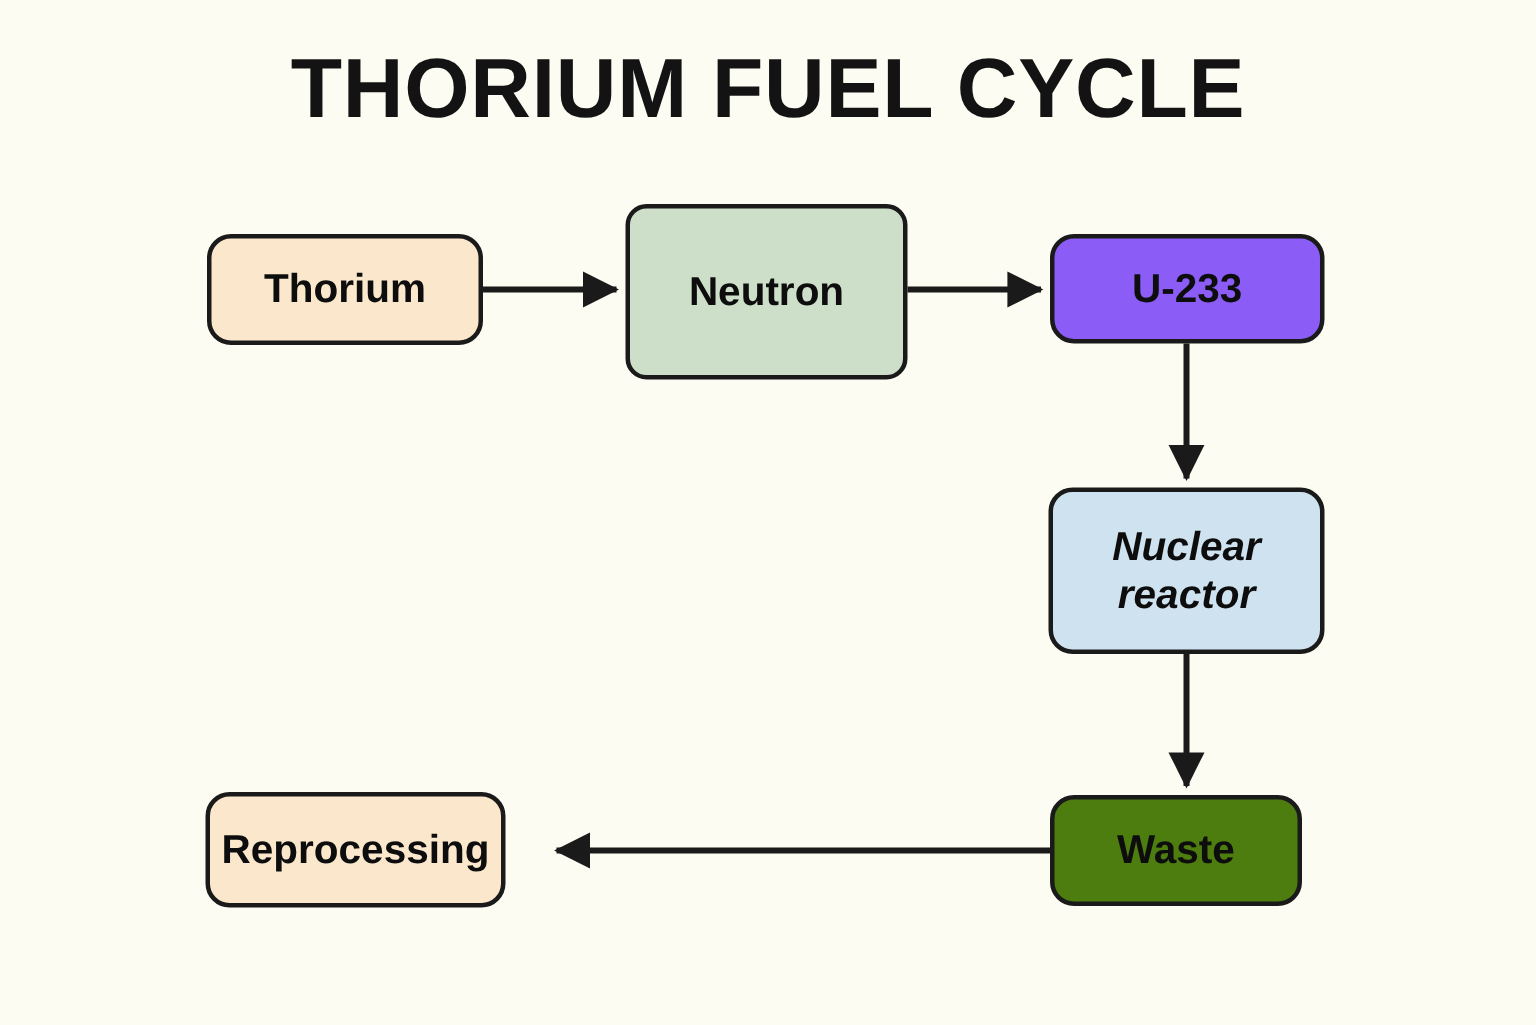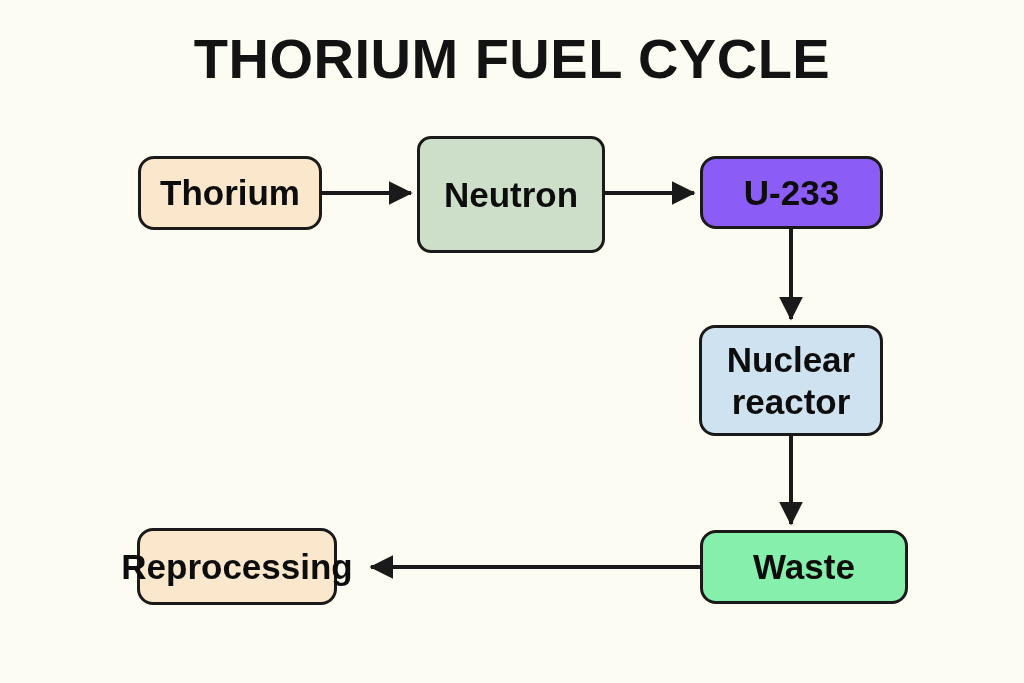--- a/index.html
+++ b/index.html
@@ -37,32 +37,32 @@
     position: absolute;
     box-sizing: border-box;
     border: 3.5px solid #1a1a1a;
     border-radius: 16px;
     display: flex;
     align-items: center;
     justify-content: center;
     text-align: center;
     color: #0d0d0d;
     font-family: "Liberation Sans", sans-serif;
-    font-size: 35px;
+    font-size: 27px;
     font-weight: 600;
     line-height: 1.18;
     padding: 2px 8px;
     user-select: none;
   }
   .node-label { display: block; }
   #node-thorium      { left: 138px; top: 156px; width: 184px; height: 74px; background: #fae7cc; }
   #node-neutron      { left: 417px; top: 136px; width: 188px; height: 117px; background: #cddfc8; border-radius: 14px; }
   #node-u233         { left: 700px; top: 156px; width: 183px; height: 73px; background: #8b5cf6; }
-  #node-reactor      { left: 699px; top: 325px; width: 184px; height: 111px; background: #cfe2ef; }
-  #node-waste        { left: 700px; top: 530px; width: 208px; height: 74px; background: #86efac; }
+  #node-reactor      { left: 699px; top: 325px; width: 184px; height: 111px; background: #cfe2ef; font-style: italic; }
+  #node-waste        { left: 700px; top: 530px; width: 168px; height: 74px; background: #4d7c0f; }
   #node-reprocessing { left: 137px; top: 528px; width: 200px; height: 77px; background: #fae7cc; }
   #edges {
     position: absolute;
     left: 0; top: 0;
     width: 1024px;
     height: 683px;
     pointer-events: none;
   }
 </style>
 </head>

